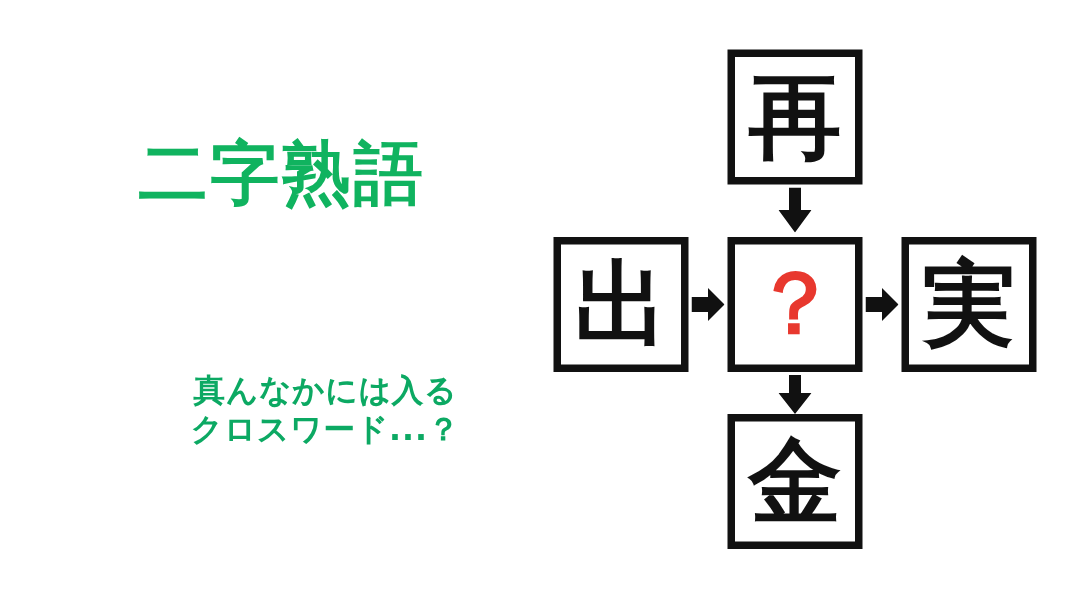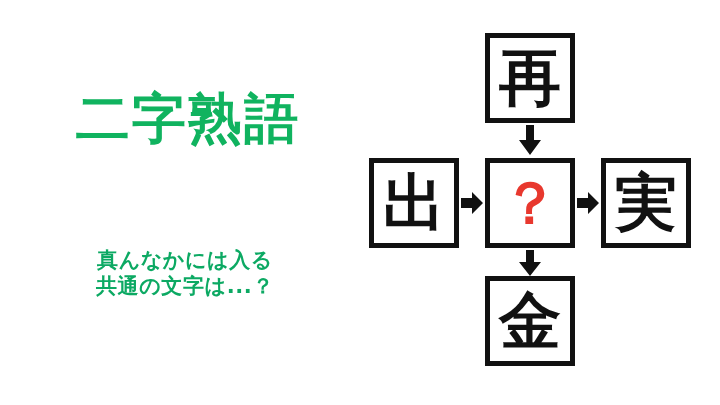--- a/index.html
+++ b/index.html
@@ -31,34 +31,35 @@
   }
   .title-line {
     display: block;
     color: #10b35f;
     font-weight: bold;
     letter-spacing: 0.04em;
     line-height: 1.0;
     white-space: nowrap;
   }
   .title-line-1 {
-    font-size: 54px;
+    font-size: 46px;
     margin-left: 6px;
   }
   .title-line-2 {
     font-size: 55px;
     margin-top: 8px;
     letter-spacing: 0.02em;
   }
   .subtitle-block {
     position: absolute;
     left: 0;
     top: 248px;
     width: 370px;
     text-align: center;
+    padding-left: 32px;
   }
   .subtitle-line {
     display: block;
     color: #0ca963;
     font-weight: bold;
     font-size: 21px;
     line-height: 1.22;
     letter-spacing: 0.03em;
     white-space: nowrap;
   }
@@ -105,21 +106,21 @@
 <body>
 
 <div id="canvas">
 
   <div class="title-block">
     <span class="title-line title-line-1">二字熟語</span>
   </div>
 
   <div class="subtitle-block">
     <span class="subtitle-line">真んなかには入る</span>
-    <span class="subtitle-line">共通の文字は...？</span>
+    <span class="subtitle-line">クロスワード...？</span>
   </div>
 
   <div class="cell cell-top">
     <span class="cell-char">再</span>
   </div>
 
   <div class="cell cell-left">
     <span class="cell-char">出</span>
   </div>
 

